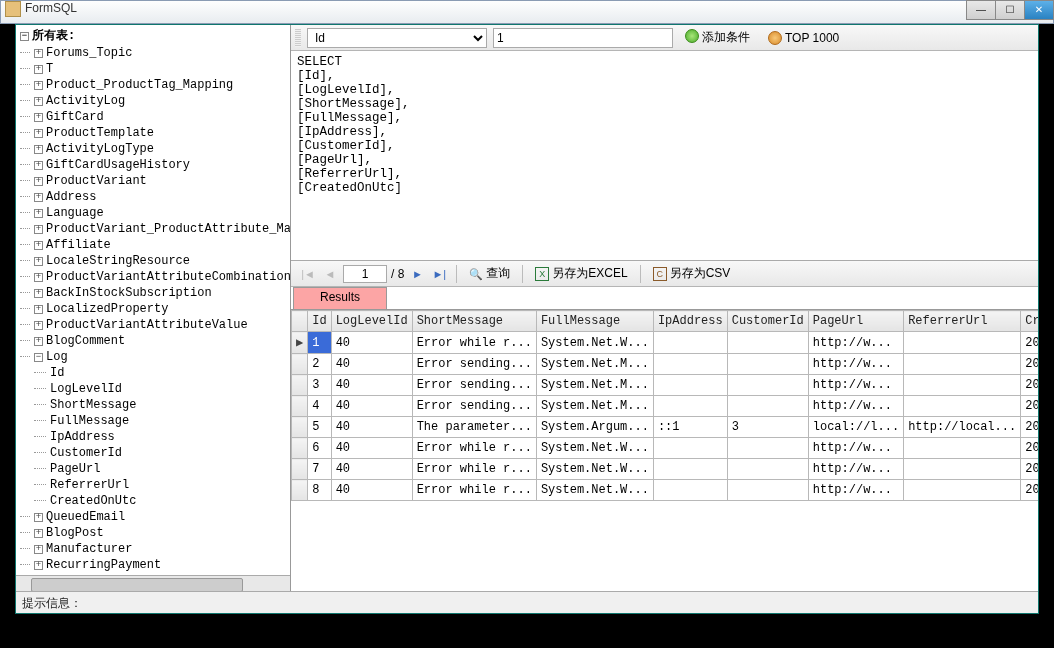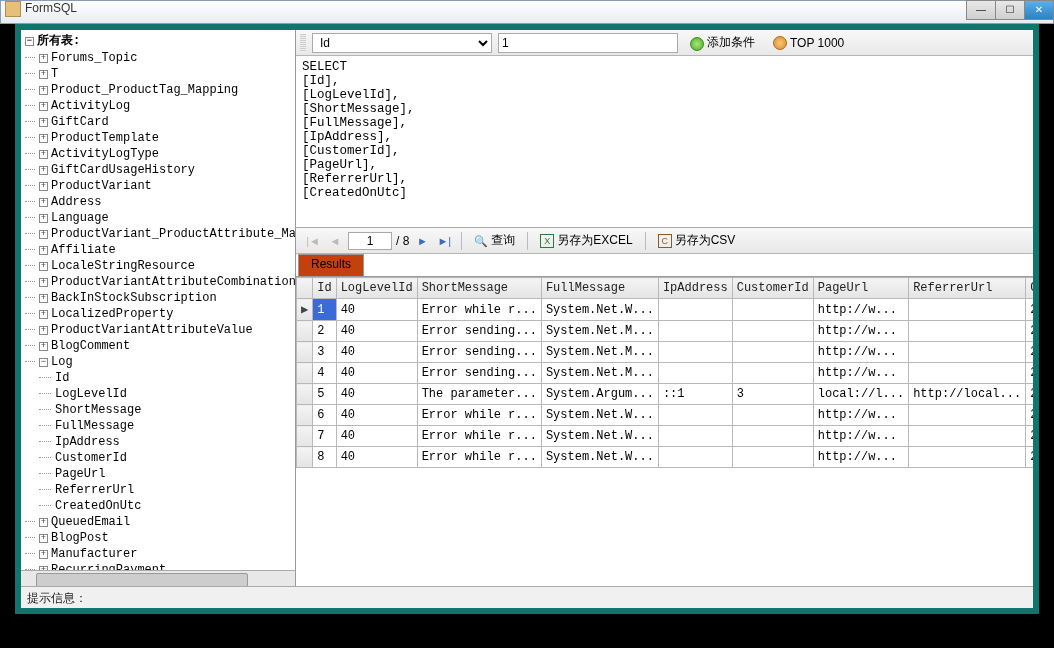--- a/index.html
+++ b/index.html
@@ -3,56 +3,56 @@
 <meta charset="utf-8">
 <style>
 * { box-sizing: border-box; margin: 0; padding: 0; }
 body { font-family: "Microsoft YaHei", Tahoma, sans-serif; font-size: 12px; background: #000; width: 1054px; height: 648px; overflow: hidden; position: relative; }
 .titlebar { height: 24px; background: linear-gradient(#fefefe,#e8ecf0); border: 1px solid #8a9bb3; display: flex; align-items: flex-start; padding-left: 4px; }
 .titlebar .icon { width: 16px; height: 16px; background: #e6c07a; border: 1px solid #b0904a; margin-right: 4px; }
 .titlebar .title { color: #333; }
 .winctrl { position: absolute; right: 0; top: 0; display: flex; }
 .winctrl div { width: 30px; height: 20px; background: linear-gradient(#e8e8e8,#cfcfcf); border: 1px solid #888; color: #222; font-size: 10px; text-align: center; line-height: 18px; margin-left: -1px; }
 .winctrl .close { background: linear-gradient(#5db0e8,#2a82c2); color: #fff; }
-.main { position: absolute; left: 15px; top: 24px; width: 1024px; height: 590px; background: #fff; border: 6px solid #0f766e; display: flex; flex-direction: column; }
+.main { position: absolute; left: 15px; top: 24px; width: 1024px; height: 590px; background: #fff; border: 1px solid #0f766e; display: flex; flex-direction: column; }
 .split { display: flex; flex: 1; min-height: 0; }
 .left { width: 275px; border-right: 1px solid #999; overflow: hidden; position: relative; background: #fff; }
 .tree { padding: 2px 0 0 4px; font-family: "SimSun","NSimSun","Courier New",monospace; font-size: 12px; line-height: 16px; color: #000; white-space: nowrap; overflow: hidden; height: 560px; }
 .tree .root { font-weight: bold; line-height: 18px; }
 .tree .node { padding-left: 14px; position: relative; }
 .tree .node::before { content: ""; position: absolute; left: 0; top: 7px; width: 10px; border-top: 1px dotted #999; }
 .tree .exp { display: inline-block; width: 9px; height: 9px; border: 1px solid #888; text-align: center; line-height: 7px; font-size: 9px; margin-right: 3px; background: #fff; color: #444; vertical-align: 1px; }
 .tree .leaf { padding-left: 30px; }
 .tree .leaf::before { content: ""; position: absolute; left: 14px; top: 7px; width: 12px; border-top: 1px dotted #999; }
 .left .hscroll { position: absolute; bottom: 0; left: 0; right: 0; height: 16px; background: #e8e8e8; border-top: 1px solid #aaa; }
 .left .hscroll::after { content: ""; position: absolute; left: 15px; top: 2px; width: 210px; height: 12px; background: #cdcdcd; border: 1px solid #999; border-radius: 2px; }
 .right { flex: 1; display: flex; flex-direction: column; min-width: 0; }
 .toolbar { height: 26px; background: linear-gradient(#f8f8f8,#e8e8e8); border-bottom: 1px solid #b5b5b5; display: flex; align-items: center; padding: 0 4px; gap: 6px; }
 .toolbar .grip { width: 6px; height: 18px; background: repeating-linear-gradient(#ccc,#ccc 1px,#f0f0f0 1px,#f0f0f0 2px); }
 .toolbar select, .toolbar input { font-size: 12px; height: 20px; border: 1px solid #aaa; background: #fff; padding: 0 3px; }
 .toolbar select { width: 180px; }
 .toolbar input.val { width: 180px; }
-.toolbar .btn { display: flex; align-items: flex-end; gap: 3px; padding: 2px 6px; cursor: pointer; }
+.toolbar .btn { display: flex; align-items: flex-start; gap: 3px; padding: 2px 6px; cursor: pointer; }
 .circ { width: 14px; height: 14px; border-radius: 50%; display: inline-block; }
 .circ.green { background: radial-gradient(#a8e67a,#4bab2a); border: 1px solid #3b8b1a; }
 .circ.orange { background: radial-gradient(#f8c878,#d88a2a); border: 1px solid #b06a1a; }
-.sqlpane { height: 172px; overflow: auto; background: #fff; border-bottom: 1px solid #aaa; }
+.sqlpane { height: 210px; overflow: auto; background: #fff; border-bottom: 1px solid #aaa; }
 .sqlpane pre { font-family: "SimSun","NSimSun","Courier New",monospace; font-size: 12.5px; padding: 4px 6px; color: #000; white-space: pre; }
 .pager { height: 26px; background: linear-gradient(#f8f8f8,#e8e8e8); border-bottom: 1px solid #b5b5b5; display: flex; align-items: center; padding: 0 4px; gap: 4px; }
 .pager .nav { width: 18px; height: 18px; color: #3a6bbf; text-align: center; line-height: 18px; cursor: pointer; font-size: 11px; }
 .pager .nav.mute { color: #bbb; }
 .pager input { width: 44px; height: 18px; border: 1px solid #aaa; text-align: center; font-size: 12px; }
 .pager .sep { width: 1px; height: 18px; background: #bbb; margin: 0 4px; }
 .pager .txtbtn { display: flex; align-items: center; gap: 3px; padding: 2px 4px; cursor: pointer; }
 .glyph { width: 14px; height: 14px; display: inline-block; text-align: center; line-height: 14px; font-size: 11px; }
 .glyph.search { color: #5a8bd8; }
 .glyph.excel { color: #2a7a3a; border: 1px solid #2a7a3a; font-size: 9px; line-height: 12px; }
 .glyph.csv { color: #8a5a2a; border: 1px solid #8a5a2a; font-size: 9px; line-height: 12px; }
 .tabs { height: 22px; display: flex; padding-left: 2px; background: #fff; }
-.tabs .tab { border: 1px solid #999; border-bottom: none; padding: 2px 12px; background: #c2410c; margin-right: 2px; font-size: 12px; }
+.tabs .tab { border: 1px solid #999; border-bottom: none; padding: 2px 26px; background: #fca5a5; margin-right: 2px; font-size: 12px; }
 .gridwrap { flex: 1; overflow: auto; border-top: 1px solid #999; position: relative; background: #fff; }
 table.grid { border-collapse: collapse; font-family: "SimSun","NSimSun","Courier New",monospace; font-size: 12px; table-layout: fixed; }
 table.grid th, table.grid td { border: 1px solid #b8b8b8; padding: 3px 4px; text-align: left; overflow: hidden; white-space: nowrap; height: 20px; }
 table.grid th { background: linear-gradient(#f4f4f4,#e4e4e4); font-weight: normal; color: #222; }
 table.grid .rowhdr { background: linear-gradient(#f4f4f4,#e4e4e4); width: 34px; text-align: center; color: #444; }
 table.grid td.sel { background: #3a6bd8; color: #fff; }
 .status { height: 22px; border-top: 1px solid #aaa; background: #f0f0f0; line-height: 22px; padding-left: 6px; font-size: 12px; color: #222; }
 </style>
 </head>
 <body>

